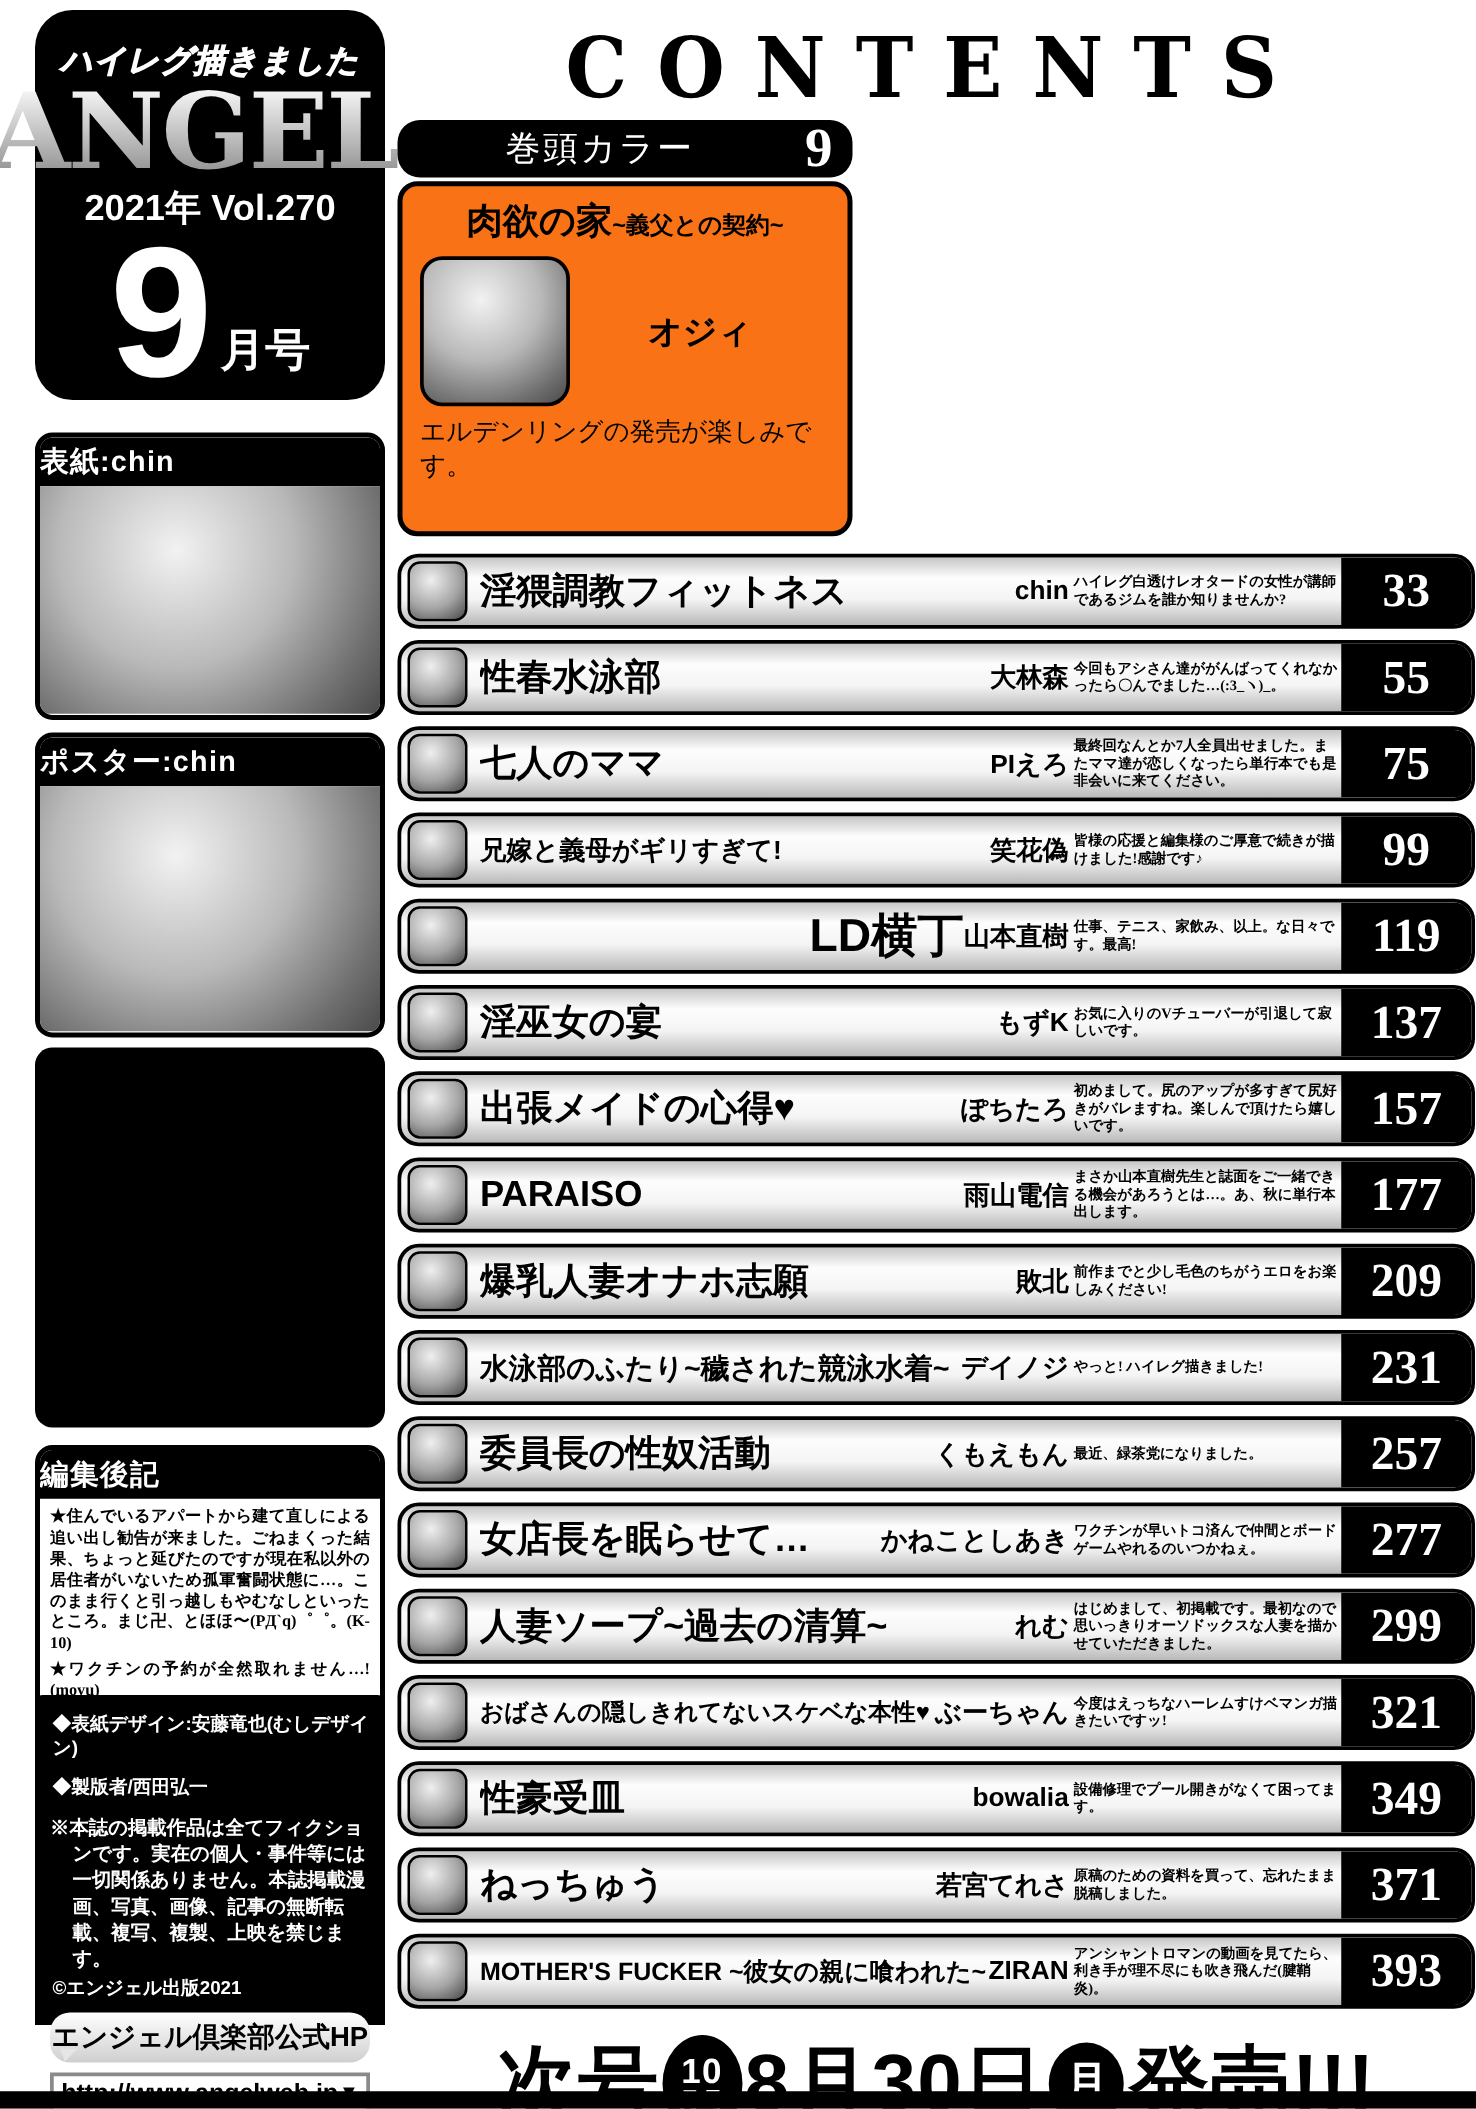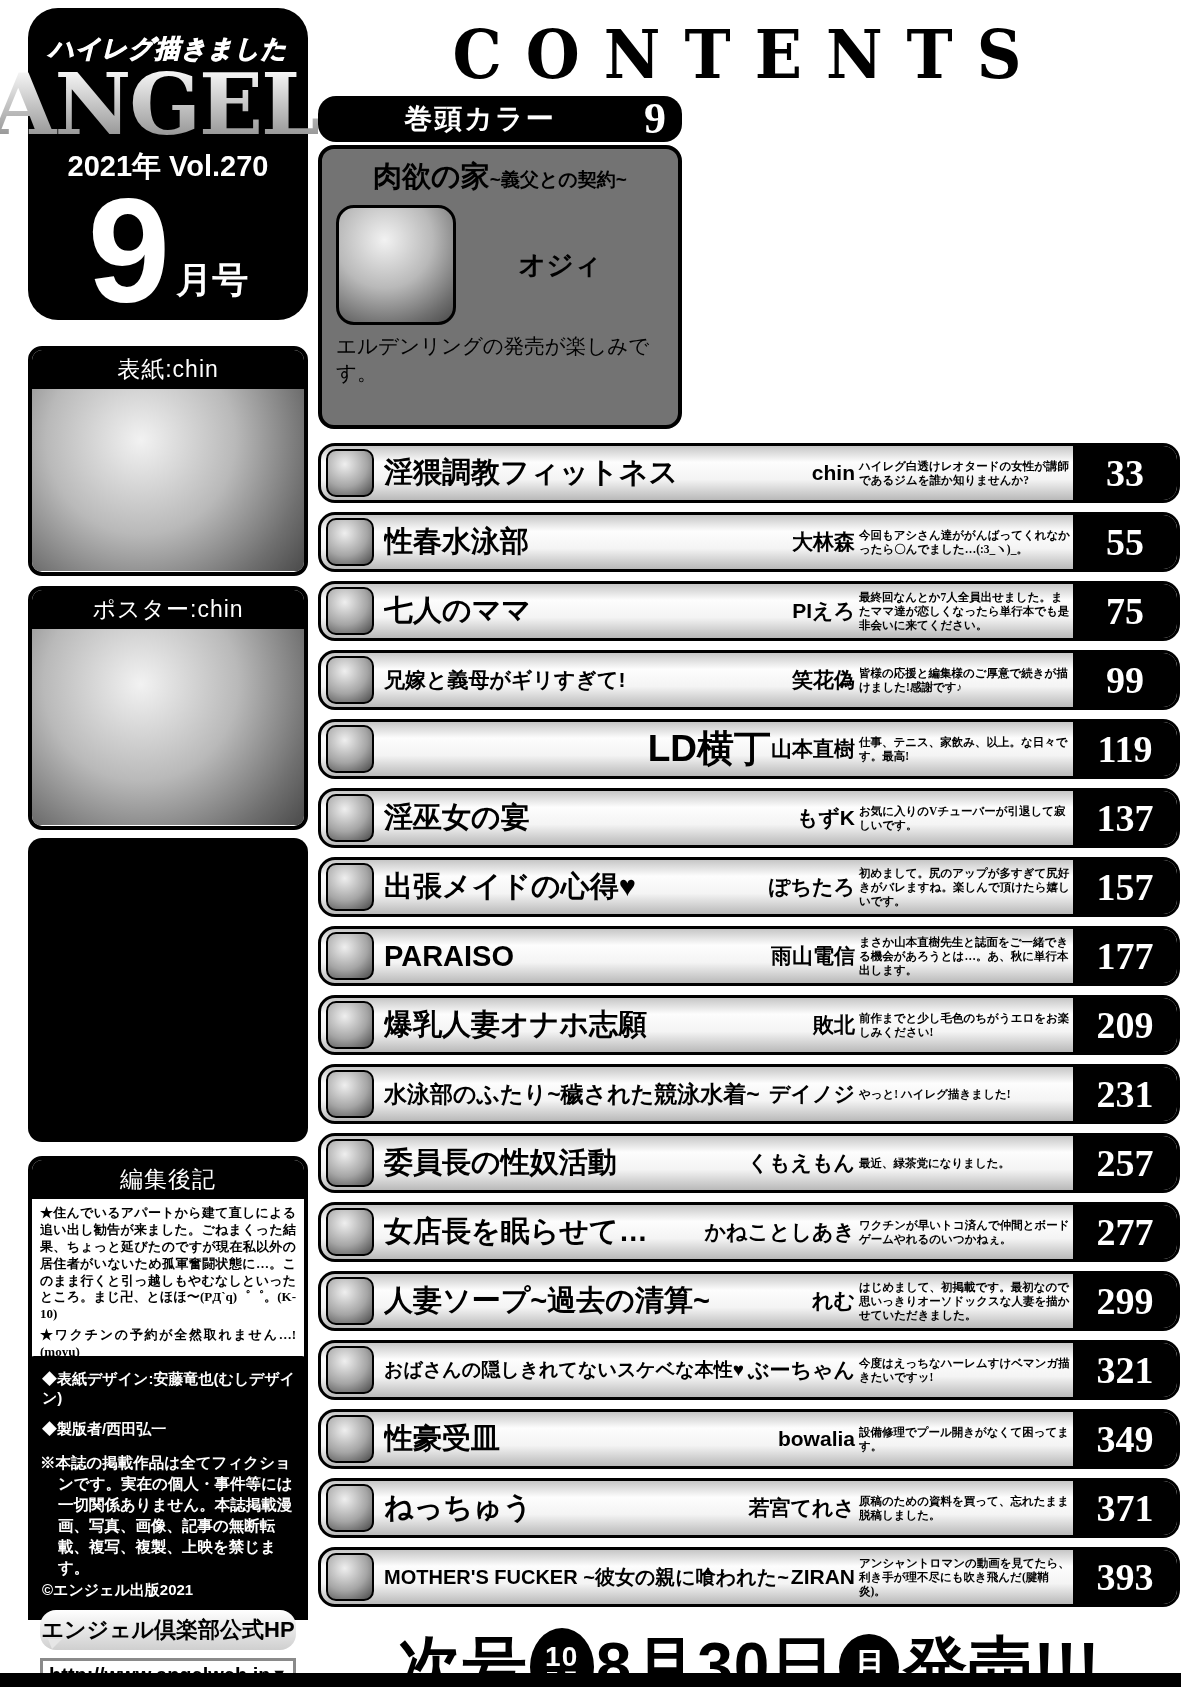--- a/index.html
+++ b/index.html
@@ -14,21 +14,21 @@
   .logo-main{display:flex;align-items:center;justify-content:center;line-height:0.95;}
   .logo-angel{font-family:"DejaVu Serif",serif;font-weight:bold;font-size:84px;
               background:linear-gradient(#ffffff,#8a8a8a);-webkit-background-clip:text;background-clip:text;
               -webkit-text-fill-color:transparent;color:#ddd;letter-spacing:-2px;}
   .logo-club{writing-mode:vertical-rl;font-size:24px;font-weight:bold;letter-spacing:4px;margin-left:4px;color:#fff;}
   .logo-issue{font-size:29px;font-weight:bold;margin-top:2px;}
   .logo-month{display:flex;align-items:flex-end;justify-content:center;margin-top:-6px;}
   .logo-month-num{font-size:148px;font-weight:bold;line-height:0.95;}
   .logo-month-label{font-size:36px;font-weight:bold;margin:0 0 16px 6px;}
   .panel{border:4px solid #000;border-radius:14px;overflow:hidden;background:#fff;}
-  .panel-head{background:#000;color:#fff;font-weight:normal;font-size:23px;text-align:center;
+  .panel-head{background:#000;color:#fff;font-weight:bold;font-size:23px;text-align:left;
               padding:4px 0;letter-spacing:1px;}
   .img-ph{background:radial-gradient(circle at 40% 28%,#f2f2f2,#b9b9b9 45%,#6f6f6f 80%,#4a4a4a);}
   .cover-panel{margin-top:26px;height:222px;}
   .cover-img{height:182px;}
   .poster-panel{margin-top:10px;height:236px;}
   .poster-img{height:196px;}
   .black-box{margin-top:8px;height:304px;background:#000;border-radius:14px;}
   .note-panel{margin-top:14px;}
   .note-body{padding:6px 8px 8px 8px;font-family:"Liberation Serif",serif;font-weight:bold;
              font-size:13px;line-height:1.3;text-align:justify;}
@@ -49,24 +49,24 @@
   .url-arrow{font-size:16px;}
   
   .right-col{position:absolute;left:318px;top:0;width:862px;}
   .contents-title{margin-top:24px;text-align:center;font-family:"DejaVu Serif",serif;font-weight:bold;
                   font-size:62px;letter-spacing:24px;line-height:1;transform:scaleY(1.08);white-space:nowrap;}
   
   .features{display:flex;gap:12px;margin-top:10px;width:740px;}
   .feature{width:364px;}
   .feature-head{position:relative;background:#000;color:#fff;border-radius:18px;height:46px;
                 display:flex;align-items:center;justify-content:center;}
-  .feature-head-label{font-size:28px;font-weight:bold;letter-spacing:2px;margin-right:40px;text-align:right;}
+  .feature-head-label{font-size:28px;font-weight:normal;letter-spacing:2px;margin-right:40px;text-align:right;}
   .feature-page{position:absolute;right:16px;top:0;font-family:"Liberation Serif",serif;
                 font-weight:bold;font-size:44px;line-height:46px;}
-  .feature-body{margin-top:3px;border:4px solid #000;border-radius:16px;background:#737373;
+  .feature-body{margin-top:3px;border:4px solid #000;border-radius:16px;background:#f97316;
                 height:284px;padding:8px 14px;box-sizing:border-box;}
   .feature-title{text-align:center;font-size:29px;font-weight:bold;white-space:nowrap;}
   .feature-sub{font-size:19px;}
   .feature-mid{display:flex;align-items:center;margin-top:8px;}
   .feature-thumb{width:114px;height:114px;border:3px solid #000;border-radius:18px;flex:0 0 auto;}
   .feature-author{flex:1;text-align:center;font-size:27px;font-weight:bold;}
   .feature-comment{margin-top:8px;font-family:"Liberation Serif",serif;font-size:20.5px;line-height:1.3;}
   
   .toc-list{margin-top:14px;display:flex;flex-direction:column;gap:9px;}
   .toc-row{display:flex;align-items:center;height:54px;border:3px solid #000;border-radius:17px;

